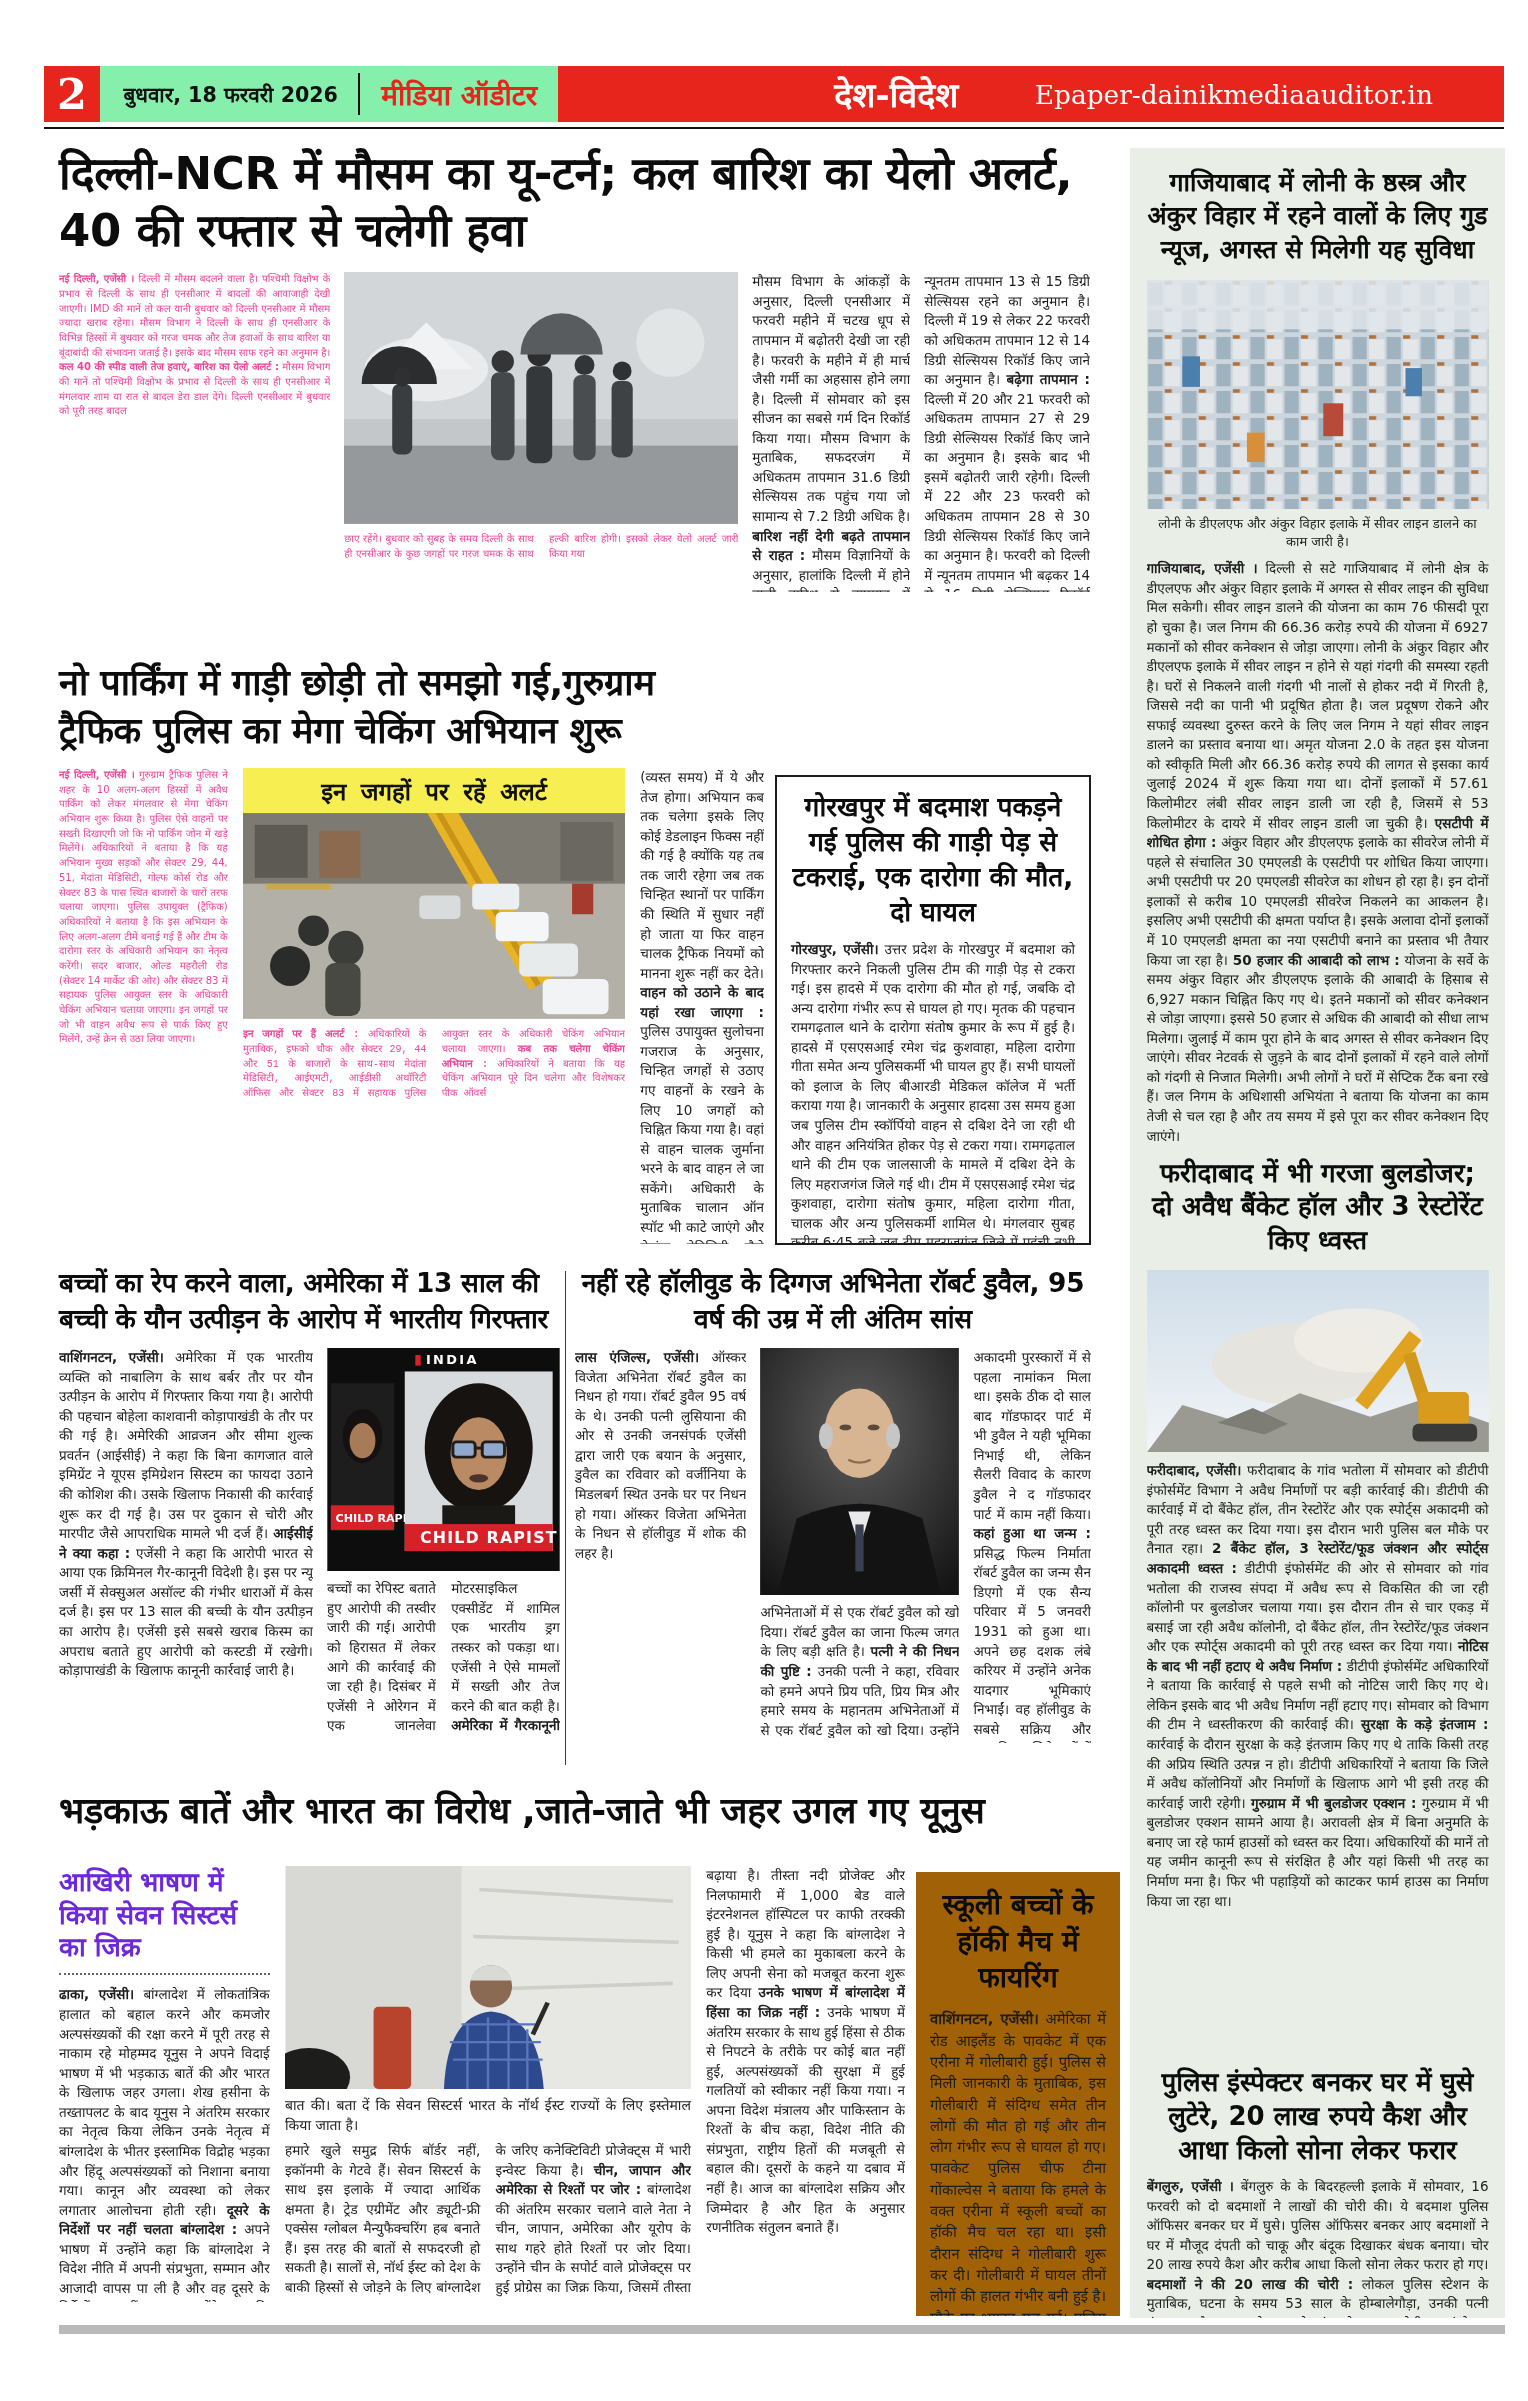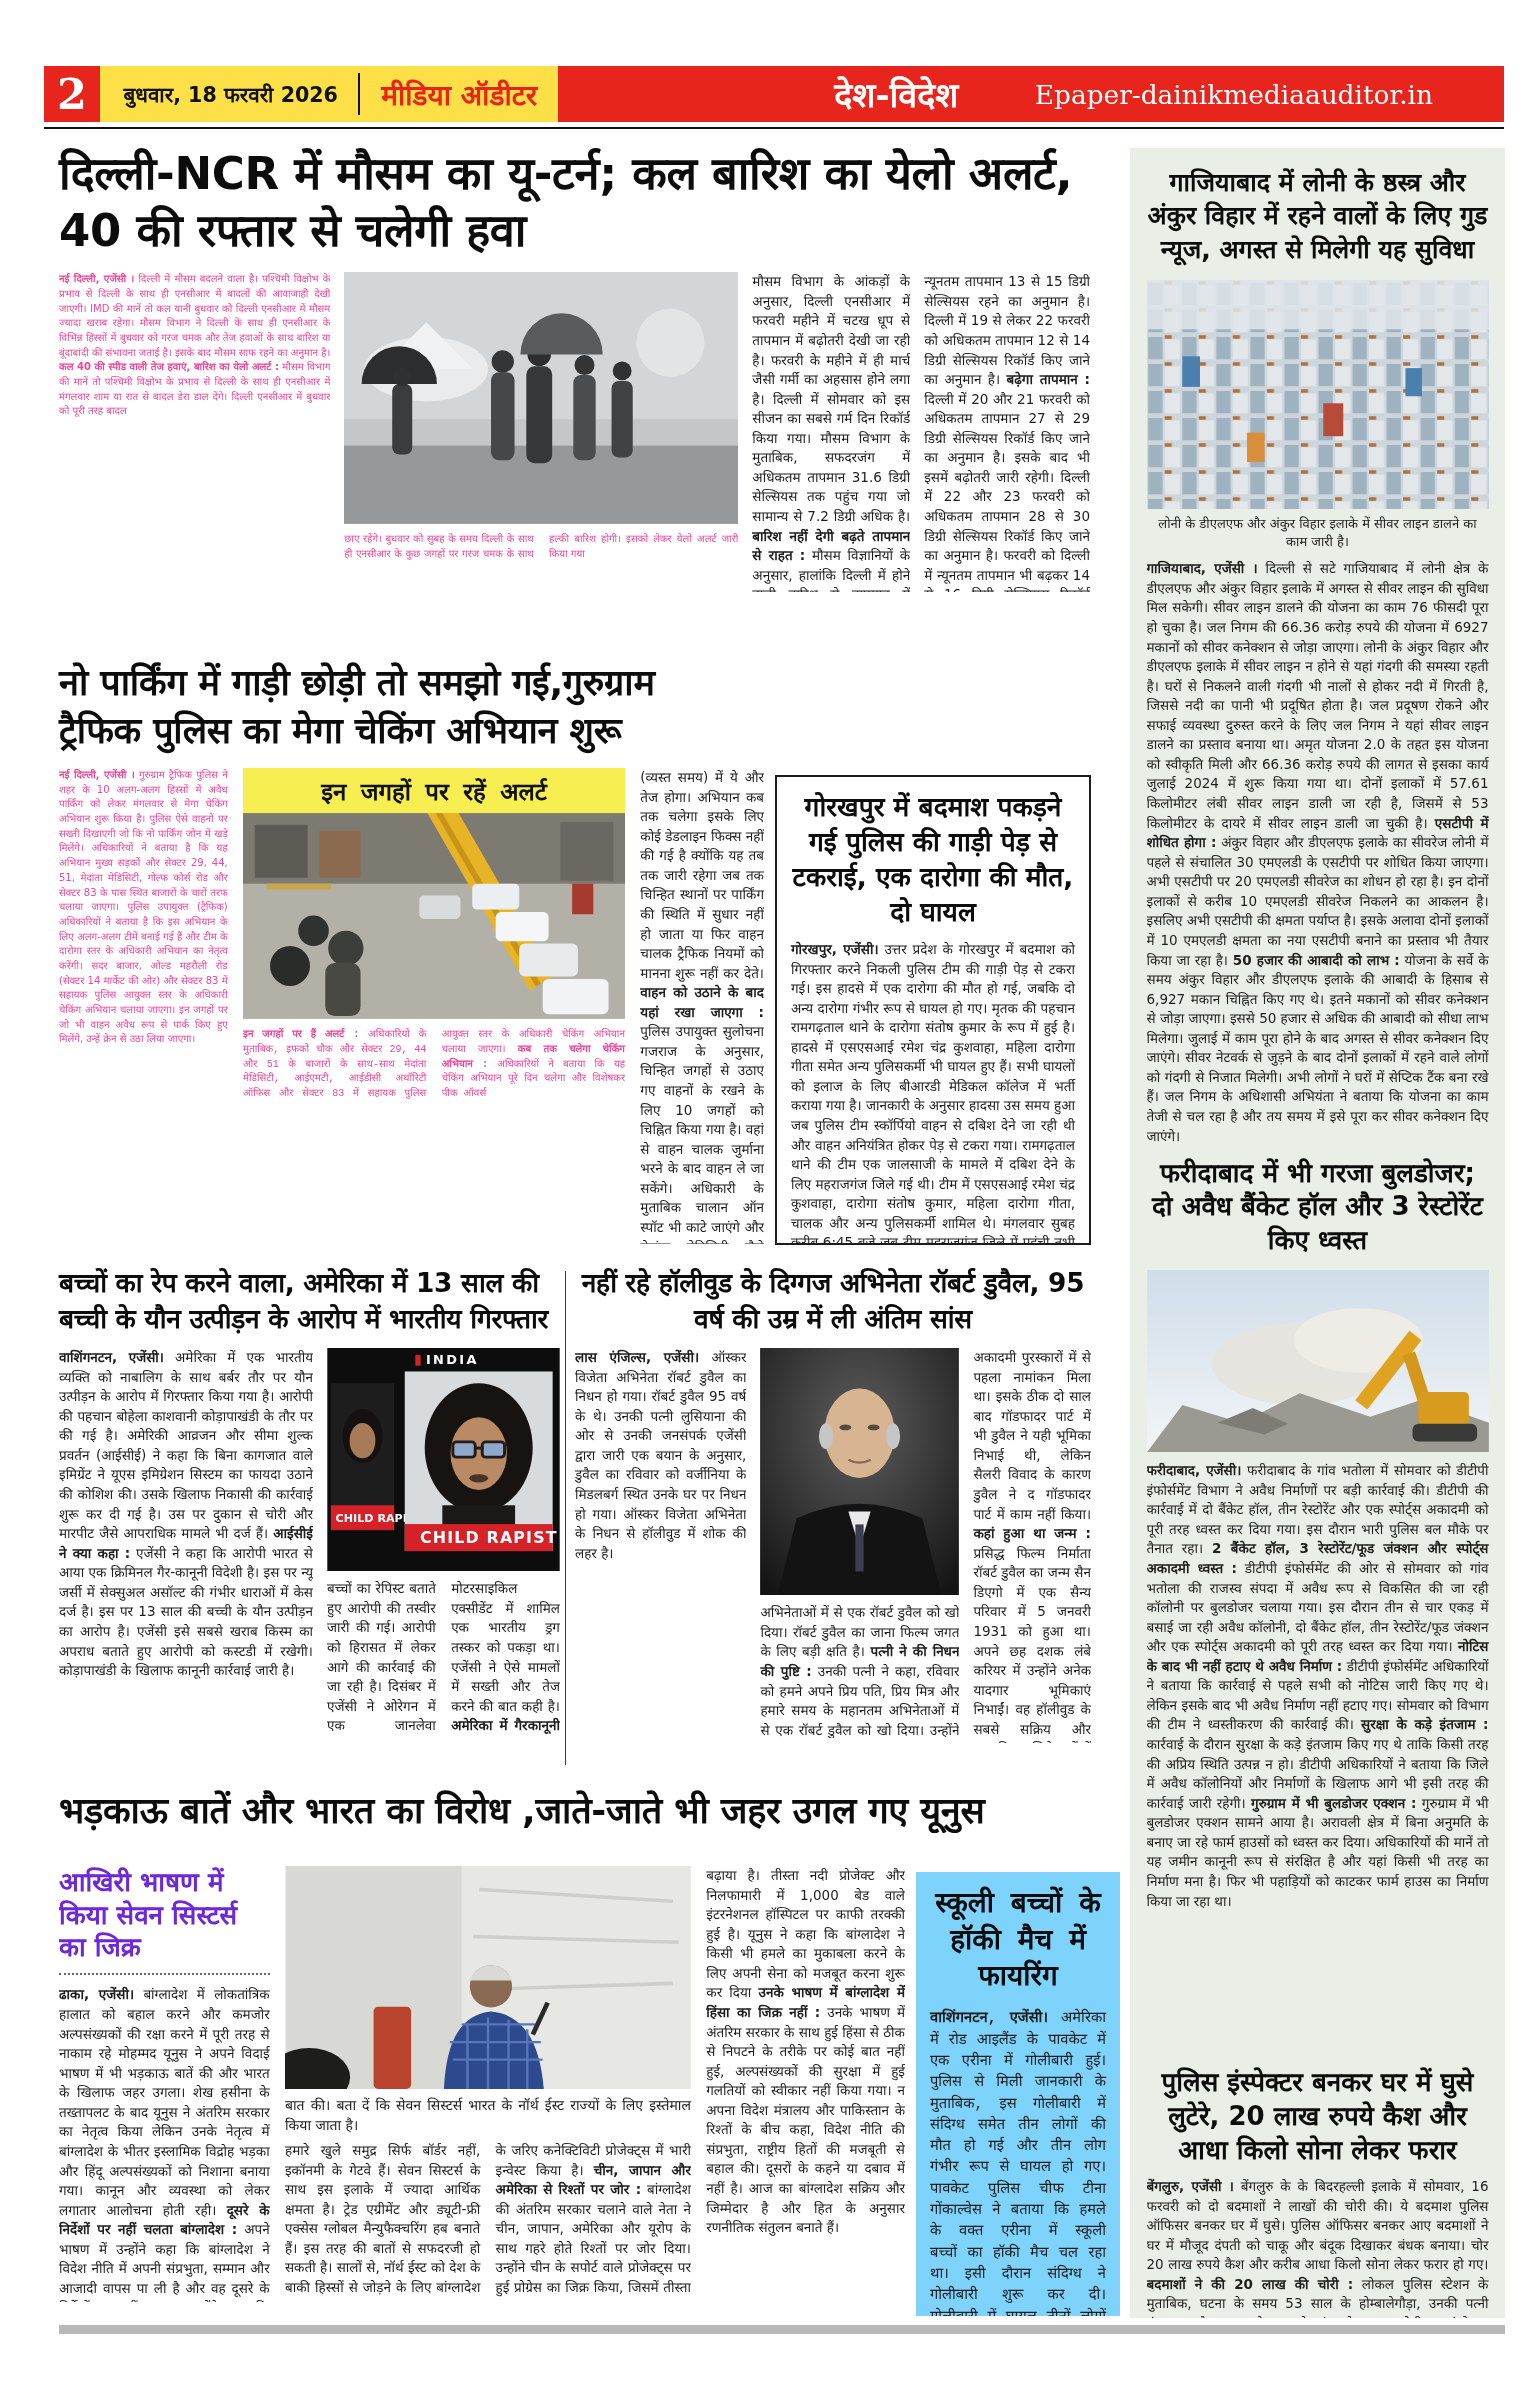--- a/index.html
+++ b/index.html
@@ -5,42 +5,42 @@
   html,body{margin:0;padding:0;background:#f2f2f2;}
   #page{position:relative;width:1528px;height:2401px;background:#ffffff;overflow:hidden;
         font-family:"DejaVu Sans",sans-serif;color:#171717;}
   .abs{position:absolute;}
   h1,h2,h3,p{margin:0;padding:0;}
   .clip{overflow:hidden;}
   
   .hdr{display:flex;align-items:stretch;}
   .hdr-num{width:56px;background:#e8251d;color:#fff;display:flex;align-items:center;justify-content:center;
            font-family:"DejaVu Serif",serif;font-size:43px;font-weight:bold;}
-  .hdr-white{background:#fde047;display:flex;align-items:center;justify-content:space-between;}
+  .hdr-white{background:#86efac;display:flex;align-items:center;justify-content:space-between;}
   .hdr-date{font-size:20.6px;font-weight:bold;color:#111;padding:0 20px 0 23.5px;white-space:nowrap;}
   .hdr-div{width:2.4px;height:42px;background:#111;}
   .hdr-brand{font-size:28px;font-weight:bold;color:#e8251d;padding:0 21px;white-space:nowrap;}
   .hdr-red{flex:1;background:#e8251d;display:flex;align-items:center;}
   .hdr-section{color:#fff;font-size:34px;font-weight:bold;margin-left:276px;white-space:nowrap;}
   .hdr-url{color:#fff;font-size:26.4px;font-family:"DejaVu Serif",serif;margin-left:auto;margin-right:71px;white-space:nowrap;}
   .blackrule{background:#111;}
   
   .headline{font-weight:bold;color:#0c0c0c;letter-spacing:-0.3px;}
   .body-txt{font-size:10px;line-height:1.47;text-align:justify;color:#ec4899;}
   .body-sm{font-size:13.5px;line-height:1.45;text-align:justify;color:#1d1d1d;}
   .dl{font-weight:bold;}
   .row{display:flex;}
   .twocol{column-count:2;column-gap:15.3px;}
   .vrule{background:#3b3b3b;width:1.2px;}
   .kicker{font-size:26px;font-weight:bold;line-height:1.25;border-bottom:2.4px dotted #666;padding-bottom:9.4px;margin-bottom:10.6px;color:#6d28d9;}
   .alertband{background:#f7ee52;font-weight:bold;font-size:24px;text-align:center;padding:5.9px 0;color:#111;}
   .boxed{border:2.4px solid #1c1c1c;background:#fff;}
   .boxhead{font-weight:bold;text-align:center;color:#0c0c0c;}
   .mint{background:#e9efe6;}
-  .pinkbox{background:#7dd3fc;font-family:Liberation Mono, monospace;}
+  .pinkbox{background:#a16207;}
   .caption{font-size:13px;line-height:1.4;text-align:justify;color:#1d1d1d;}
   .photo{display:block;}
 </style>
 </head>
 <body>
 
 <div id="page">
 
   <div class="abs hdr" style="left:44px;top:66px;width:1460px;height:56px;">
     <div class="hdr-num">2</div>

